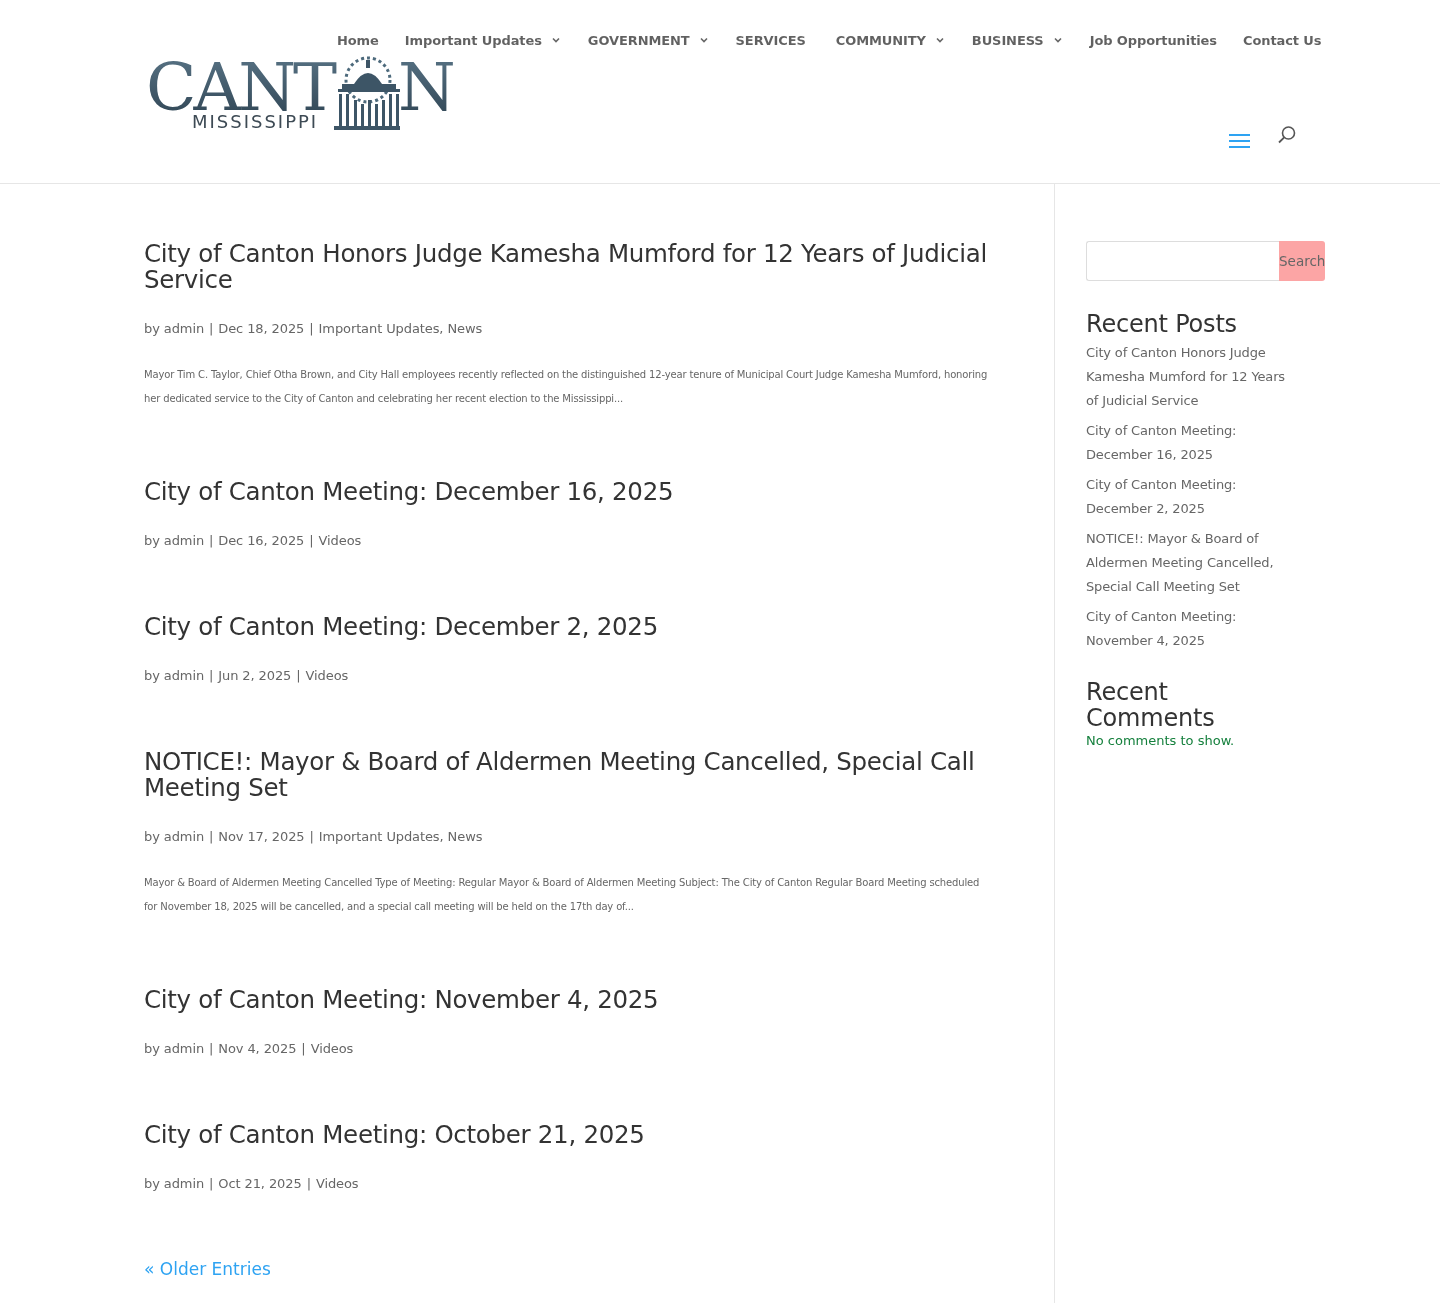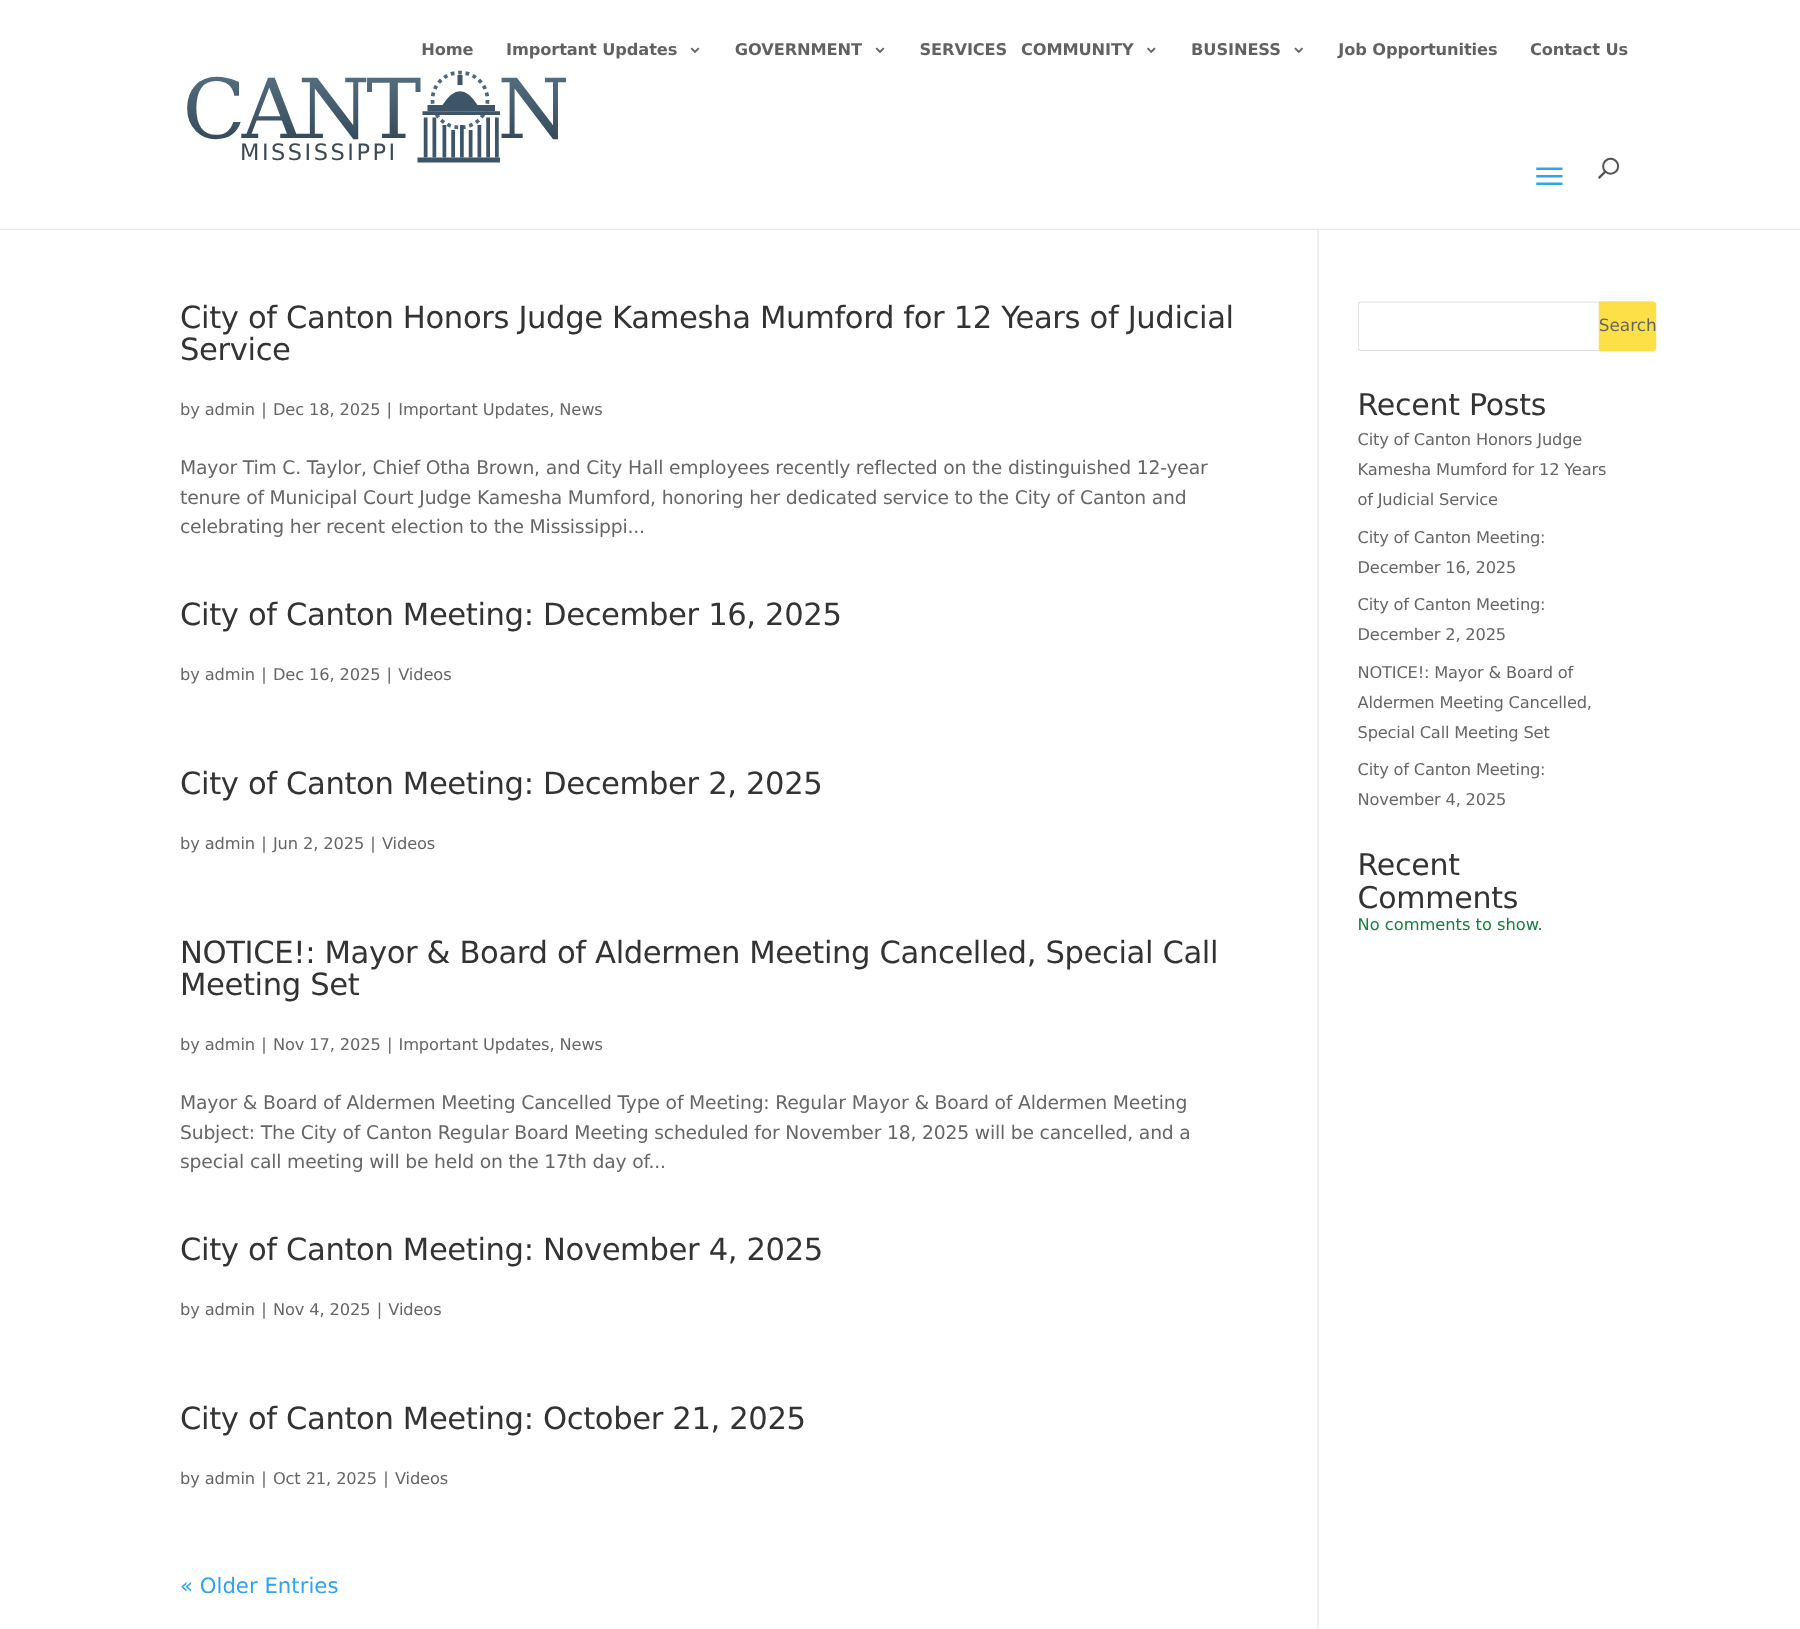--- a/index.html
+++ b/index.html
@@ -18,28 +18,28 @@
   .search-toggle { position: absolute; left: 1276px; top: 124px; width: 22px; height: 22px; cursor: pointer; }
 
   
   .divider-v { position: absolute; left: 1054px; top: 184px; width: 1px; height: 1119px; background: #e6e6e6; }
   .main { position: absolute; left: 144px; top: 184px; width: 850px; }
   .post { position: absolute; left: 0; width: 850px; }
   .post-title { font-family: "DejaVu Sans", sans-serif; font-size: 24.5px; line-height: 26px; color: #333333; font-weight: normal; letter-spacing: -0.3px; cursor: pointer; }
   .post-meta { font-size: 13px; color: #666666; margin-top: 26px; line-height: 20px; letter-spacing: -0.1px; }
   .post-meta a { color: #666666; text-decoration: none; cursor: pointer; }
   .post-meta .sep { margin: 0 5px; }
-  .post-excerpt { font-size: 15px; line-height: 23.5px; color: #666666; margin-top: 24px; letter-spacing: -0.15px; width: 850px; }
+  .post-excerpt { font-size: 10px; line-height: 23.5px; color: #666666; margin-top: 24px; letter-spacing: -0.15px; width: 850px; }
   .older { position: absolute; left: 0; top: 1075px; font-size: 17px; color: #2ea3f2; cursor: pointer; }
 
   
   .sidebar { position: absolute; left: 1086px; top: 241px; width: 210px; }
   .search-box { display: flex; width: 210px; height: 40px; }
   .search-input { flex: 1; height: 40px; border: 1px solid #dddddd; border-right: none; border-radius: 3px 0 0 3px; font-size: 13px; padding: 0 8px; background: #fff; outline: none; }
-  .search-btn { width: 66px; height: 40px; background: #fde047; border: none; border-radius: 0 3px 3px 0; color: #666666; font-size: 13.5px; font-family: "DejaVu Sans", sans-serif; cursor: pointer; }
+  .search-btn { width: 66px; height: 40px; background: #fca5a5; border: none; border-radius: 0 3px 3px 0; color: #666666; font-size: 13.5px; font-family: "DejaVu Sans", sans-serif; cursor: pointer; }
   .widget-title { font-size: 24px; color: #333333; font-weight: normal; line-height: 26px; letter-spacing: -0.2px; }
   .recent-posts { margin-top: 4px; }
   .recent-posts li { list-style: none; font-size: 13px; line-height: 24px; color: #666666; margin-bottom: 6px; cursor: pointer; letter-spacing: -0.15px; }
   .no-comments { font-size: 13px; color: #15803d; margin-top: 0; line-height: 20px; }
 </style>
 </head>
 <body>
 
 <header class="header">
   <div class="logo">
@@ -86,21 +86,21 @@
       <svg class="chev" viewBox="0 0 12 12">
           <path d="M3 4.5 L6 7.5 L9 4.5" fill="none" stroke="#666" stroke-width="1.6"></path>
         </svg>
     </div>
     <div class="nav-item" style="margin-right:26px;">
       <span>GOVERNMENT</span>
       <svg class="chev" viewBox="0 0 12 12">
           <path d="M3 4.5 L6 7.5 L9 4.5" fill="none" stroke="#666" stroke-width="1.6"></path>
         </svg>
     </div>
-    <div class="nav-item" style="margin-right:11px;">
+    <div class="nav-item" style="margin-right:30px;">
       <span>SERVICES</span>
     </div>
     <div class="nav-item" style="margin-right:26px;">
       <span>COMMUNITY</span>
       <svg class="chev" viewBox="0 0 12 12">
           <path d="M3 4.5 L6 7.5 L9 4.5" fill="none" stroke="#666" stroke-width="1.6"></path>
         </svg>
     </div>
     <div class="nav-item" style="margin-right:26px;">
       <span>BUSINESS</span>

